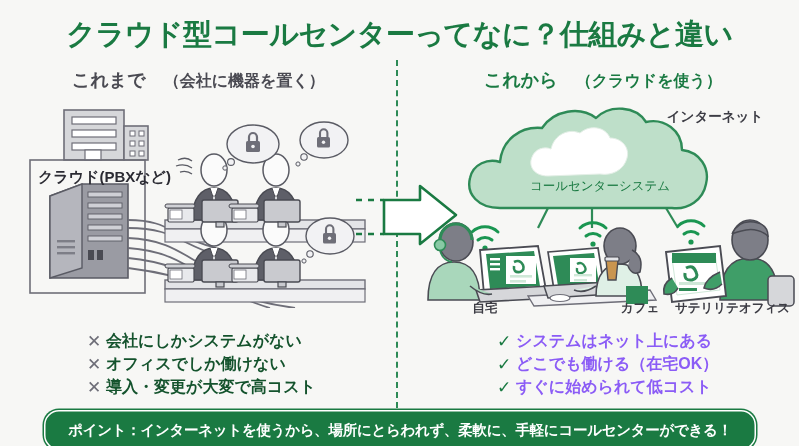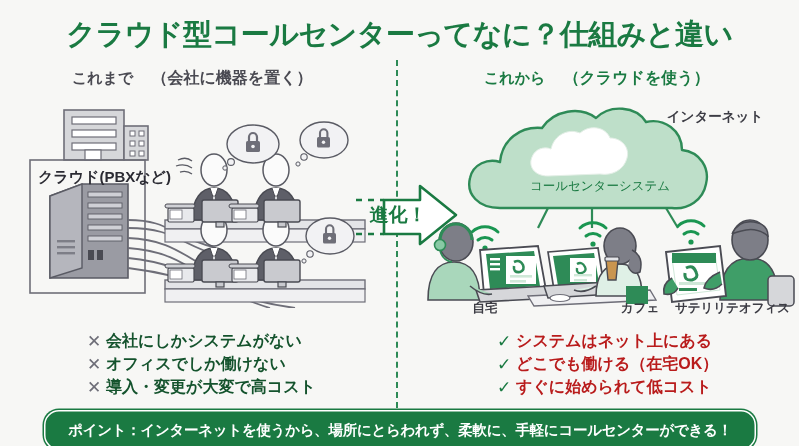--- a/index.html
+++ b/index.html
@@ -13,21 +13,21 @@
 
   
   .title{
     position:absolute;left:0;top:15px;width:799px;text-align:center;
     font-size:29px;font-weight:bold;color:#1a7a42;letter-spacing:-0.5px;
     white-space:nowrap;
   }
 
   
   .sec-head{position:absolute;font-weight:bold;white-space:nowrap;}
-  .sec-head .big{font-size:15px;}
+  .sec-head .big{font-size:18px;}
   .sec-head .small{font-size:16px;margin-left:18px;}
   #head-left{left:72px;top:68px;color:#4a4a52;}
   #head-right{left:484px;top:68px;color:#1a7a42;}
 
   
   .divider{
     position:absolute;left:396px;top:60px;width:0;height:348px;
     border-left:2px dashed #2e8b57;
   }
 
@@ -75,21 +75,21 @@
     display:flex;align-items:center;height:23px;
     font-size:16px;font-weight:bold;white-space:nowrap;
   }
   .bullet .mark{
     width:24px;flex:0 0 24px;display:flex;align-items:center;justify-content:center;
     font-size:17px;font-weight:bold;
   }
   #bullets-left .mark{color:#6e6e78;}
   #bullets-left .txt{color:#14532d;}
   #bullets-right .mark{color:#1a7a42;}
-  #bullets-right .txt{color:#b91c1c;}
+  #bullets-right .txt{color:#8b5cf6;}
 
   
   .banner{
     position:absolute;left:44px;top:410px;width:712px;height:40px;
     background:#1a7a42;border-radius:15px;
     box-shadow:inset 0 0 0 1.5px #ffffff, 0 0 0 1.5px #1a7a42;
     display:flex;align-items:center;justify-content:center;
   }
   .banner span{
     color:#ffffff;font-size:14.5px;font-weight:bold;
@@ -247,21 +247,20 @@
   </div>
 
   <div class="arrow-wrap">
     <svg width="112" height="78" viewBox="0 0 112 78">
       <g fill="none" stroke="#1a7a42" stroke-width="2.4">
         <path d="M4,24 h6 M16,24 h6 M28,24 h4"></path>
         <path d="M4,58 h6 M16,58 h6 M28,58 h4"></path>
       </g>
       <path d="M32,24 L68,24 L68,10 L104,39 L68,68 L68,58 L32,58 Z" fill="#ffffff" stroke="#1a7a42" stroke-width="2.6" stroke-linejoin="round"></path>
     </svg>
-    <div class="arrow-label">進化！</div>
   </div>
 
   <div class="right-art">
     <svg width="375" height="212" viewBox="0 0 375 212">
 
       <g>
         <path d="M80,108
                  C58,108 46,94 50,78
                  C53,64 68,58 80,62
                  C82,40 100,26 122,28

